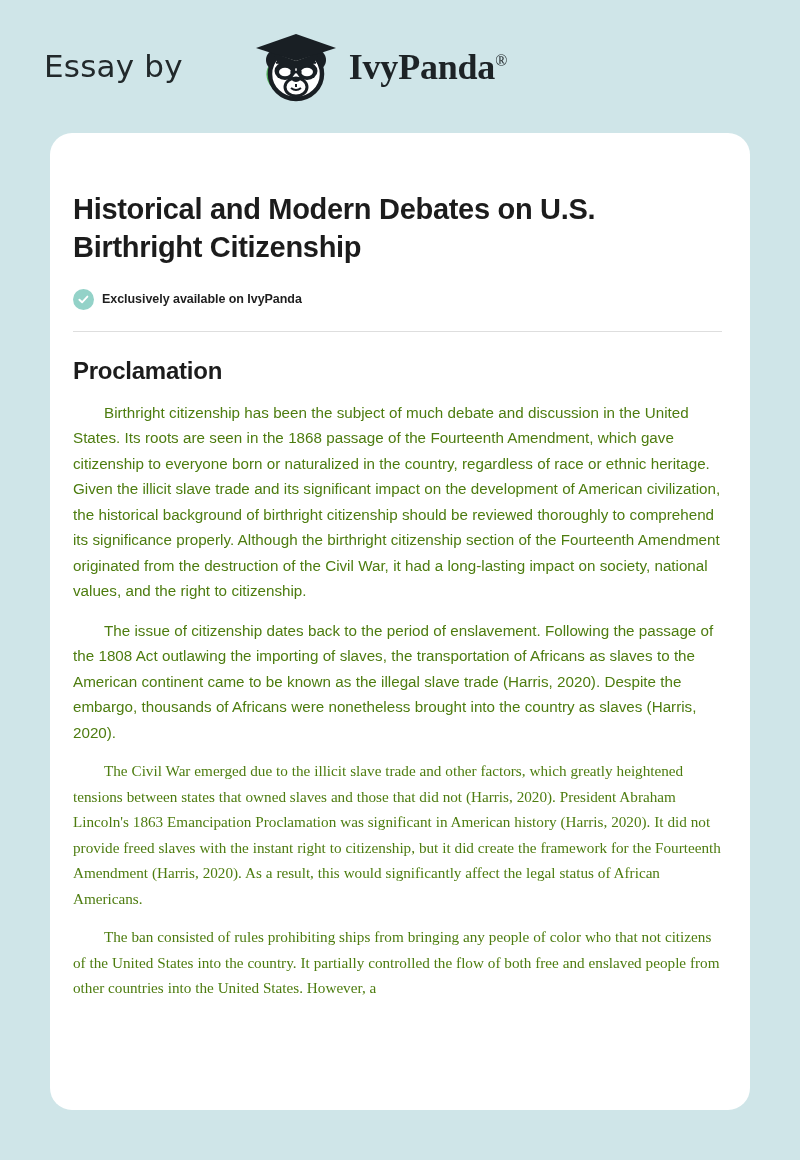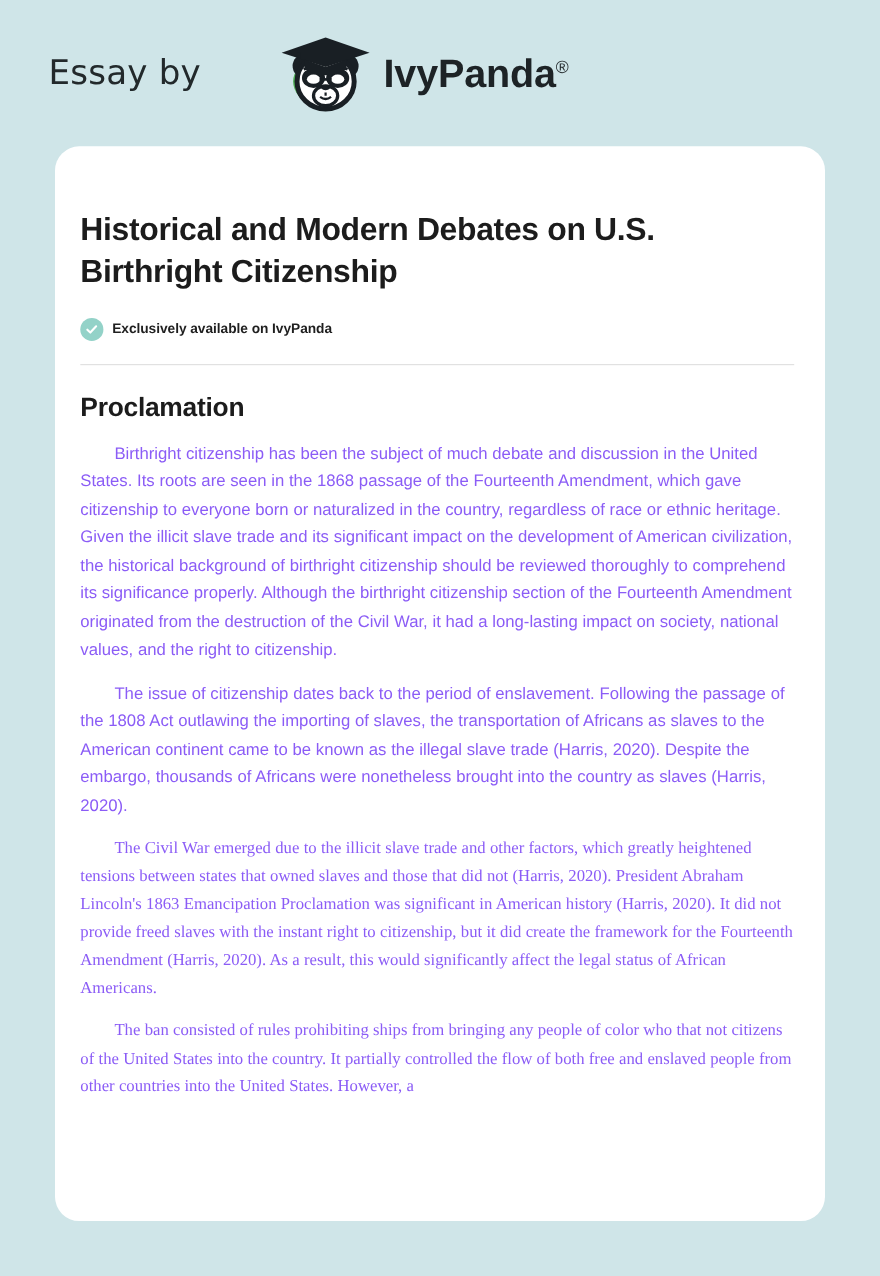--- a/index.html
+++ b/index.html
@@ -37,21 +37,21 @@
     align-items: center;
     gap: 10px;
   }
   .panda-mark {
     width: 98px;
     height: 74px;
     flex: 0 0 auto;
     display: block;
   }
   .brand-wordmark {
-    font-family: Liberation Sans, sans-serif;
+    font-family: Liberation Serif, serif;
     font-size: 36px;
     font-weight: 700;
     color: #1d2326;
     line-height: 1;
     letter-spacing: -0.2px;
     position: relative;
     margin-left: -6px;
   }
   .brand-wordmark .reg {
     font-size: 16px;
@@ -123,21 +123,21 @@
     font-weight: 700;
     color: #1c1c1c;
     letter-spacing: -0.25px;
     line-height: 1.2;
   }
 
   .para {
     margin: 14px 0 0 0;
     font-size: 15.2px;
     line-height: 25.5px;
-    color: #8b5cf6;
+    color: #4d7c0f;
     text-indent: 31px;
     max-width: 650px;
     text-align: left;
     word-spacing: 0.1px;
   }
   .para.tight { margin-top: 13px; font-family: Liberation Serif, serif; }
 </style>
 </head>
 <body>
 

